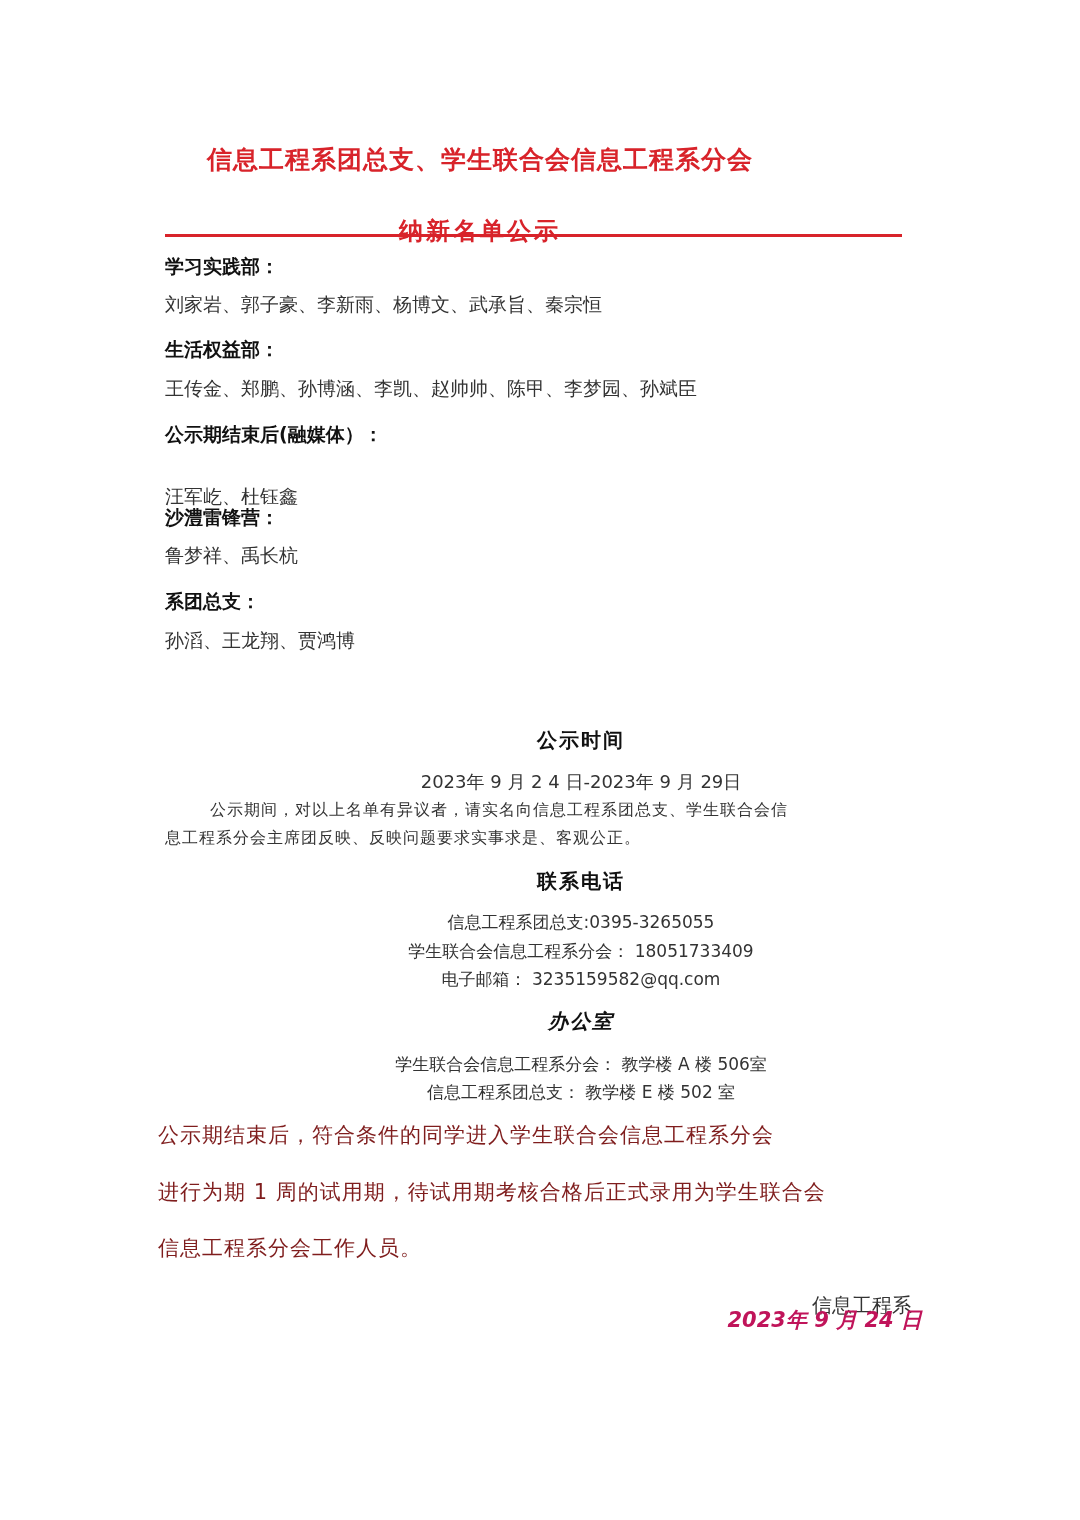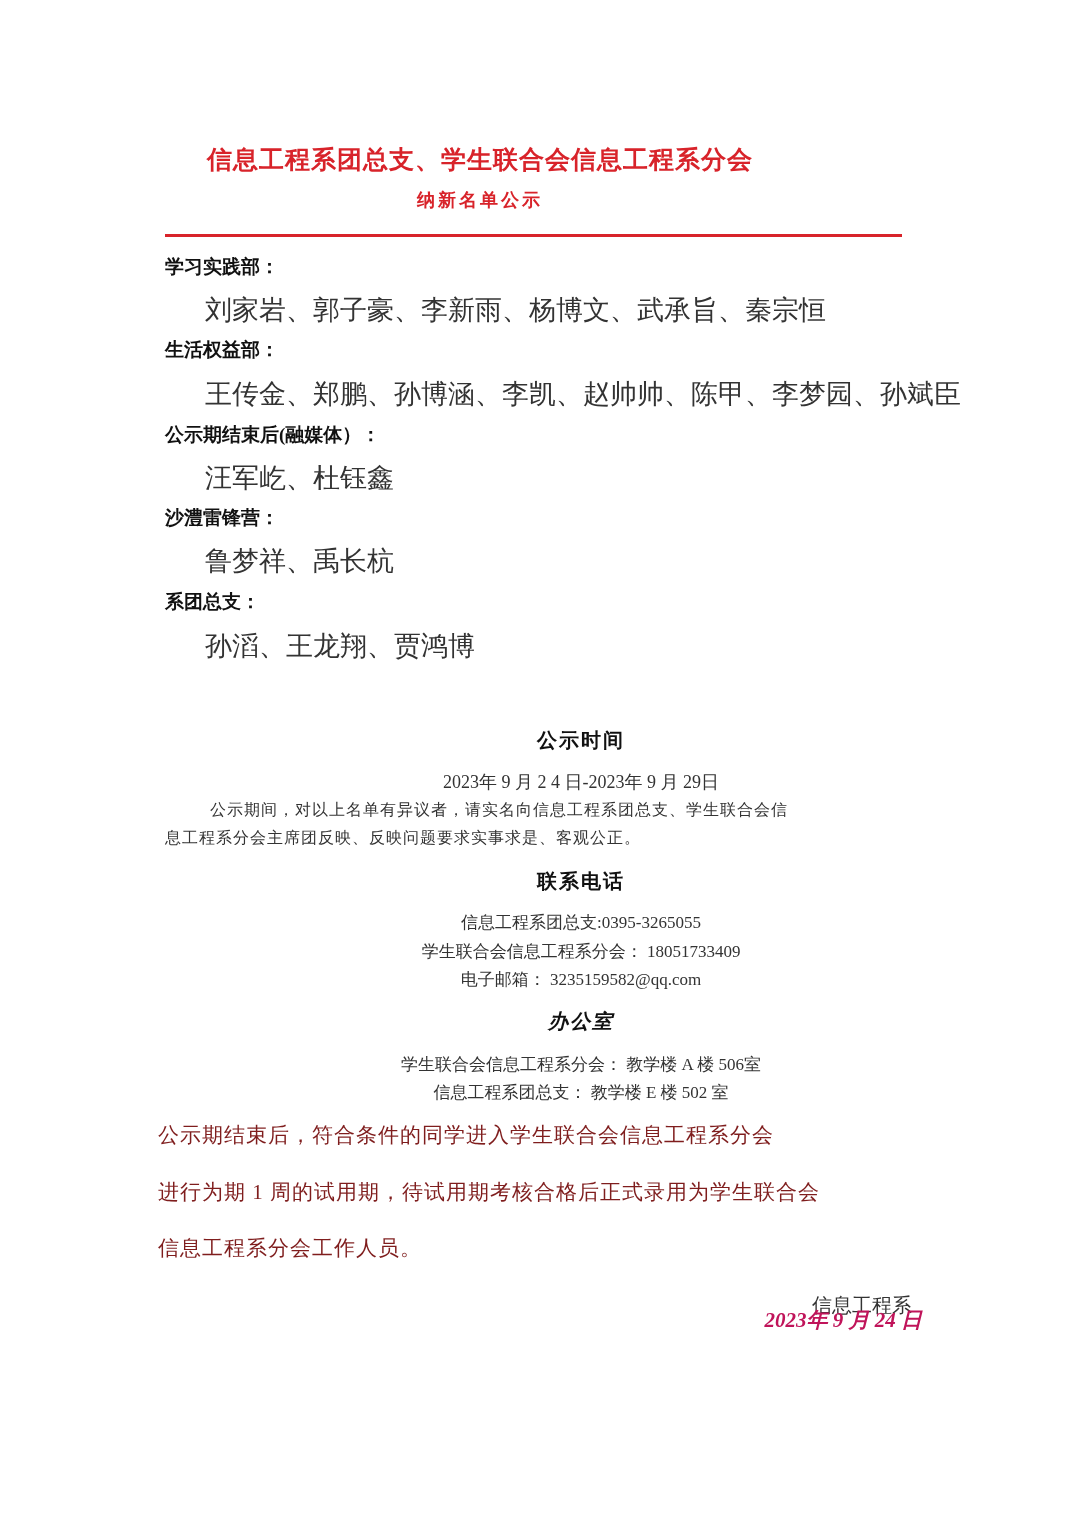--- a/index.html
+++ b/index.html
@@ -1,29 +1,29 @@
 <!DOCTYPE html>
 <html><head>
 <meta charset="utf-8">
 <style>
   html, body { margin: 0; padding: 0; }
   body {
     width: 1080px; height: 1520px; background: #ffffff; position: relative; overflow: hidden;
     font-family: "DejaVu Sans", "Liberation Sans", sans-serif; color: #222;
   }
-  .abs { position: absolute; white-space: nowrap; font-family: Liberation Serif, serif; }
+  .abs { position: absolute; white-space: nowrap; }
   .title {
     left: 0; width: 960px; text-align: center; color: #d8232a; font-weight: bold;
     font-family: "DejaVu Serif", "Liberation Serif", serif; letter-spacing: 1px;
   }
   .t1 { top: 143px; font-size: 25px; }
-  .t2 { top: 188px; font-size: 18px; letter-spacing: 3px; }
+  .t2 { top: 215px; font-size: 24px; letter-spacing: 3px; }
   .redline { left: 165px; top: 234px; width: 737px; height: 3px; background: #d8232a; }
   .dept { left: 165px; font-size: 19px; font-weight: bold; color: #111; }
-  .names { left: 165px; font-size: 27px; color: #333; margin-left: 40px; }
+  .names { left: 165px; font-size: 19px; color: #333; }
   .center { left: 0; width: 1080px; text-align: center; padding-left: 41px; }
   .h2 { font-size: 20px; font-weight: bold; color: #111; letter-spacing: 2px; }
   .small { font-size: 17px; color: #333; }
   .para { font-size: 16px; color: #333; letter-spacing: 1px; }
   .body-text { left: 158px; font-size: 21px; color: #7f1d1d; letter-spacing: 1px; }
   .sign { right: 168px; font-size: 20px; color: #333; }
   .date { right: 158px; font-size: 21px; color: #c0145a; font-style: italic; font-weight: bold; }
 </style>
 </head>
 <body>
@@ -32,21 +32,21 @@
 <div class="abs title t2">纳新名单公示</div>
 <div class="abs redline"></div>
 
 <div class="abs dept" style="top:254px">学习实践部：</div>
 <div class="abs names" style="top:292px">刘家岩、郭子豪、李新雨、杨博文、武承旨、秦宗恒</div>
 
 <div class="abs dept" style="top:337px">生活权益部：</div>
 <div class="abs names" style="top:376px">王传金、郑鹏、孙博涵、李凯、赵帅帅、陈甲、李梦园、孙斌臣</div>
 
 <div class="abs dept" style="top:422px">公示期结束后(融媒体）：</div>
-<div class="abs names" style="top:460px">汪军屹、杜钰鑫</div>
+<div class="abs names" style="top:484px">汪军屹、杜钰鑫</div>
 
 <div class="abs dept" style="top:505px">沙澧雷锋营：</div>
 <div class="abs names" style="top:543px">鲁梦祥、禹长杭</div>
 
 <div class="abs dept" style="top:589px">系团总支：</div>
 <div class="abs names" style="top:628px">孙滔、王龙翔、贾鸿博</div>
 
 <div class="abs center h2" style="top:727px">公示时间</div>
 <div class="abs center small" style="top:770px;font-size:18px">2023年 9 月 2 4 日-2023年 9 月 29日</div>
 <div class="abs para" style="left:210px;top:800px">公示期间，对以上名单有异议者，请实名向信息工程系团总支、学生联合会信</div>

